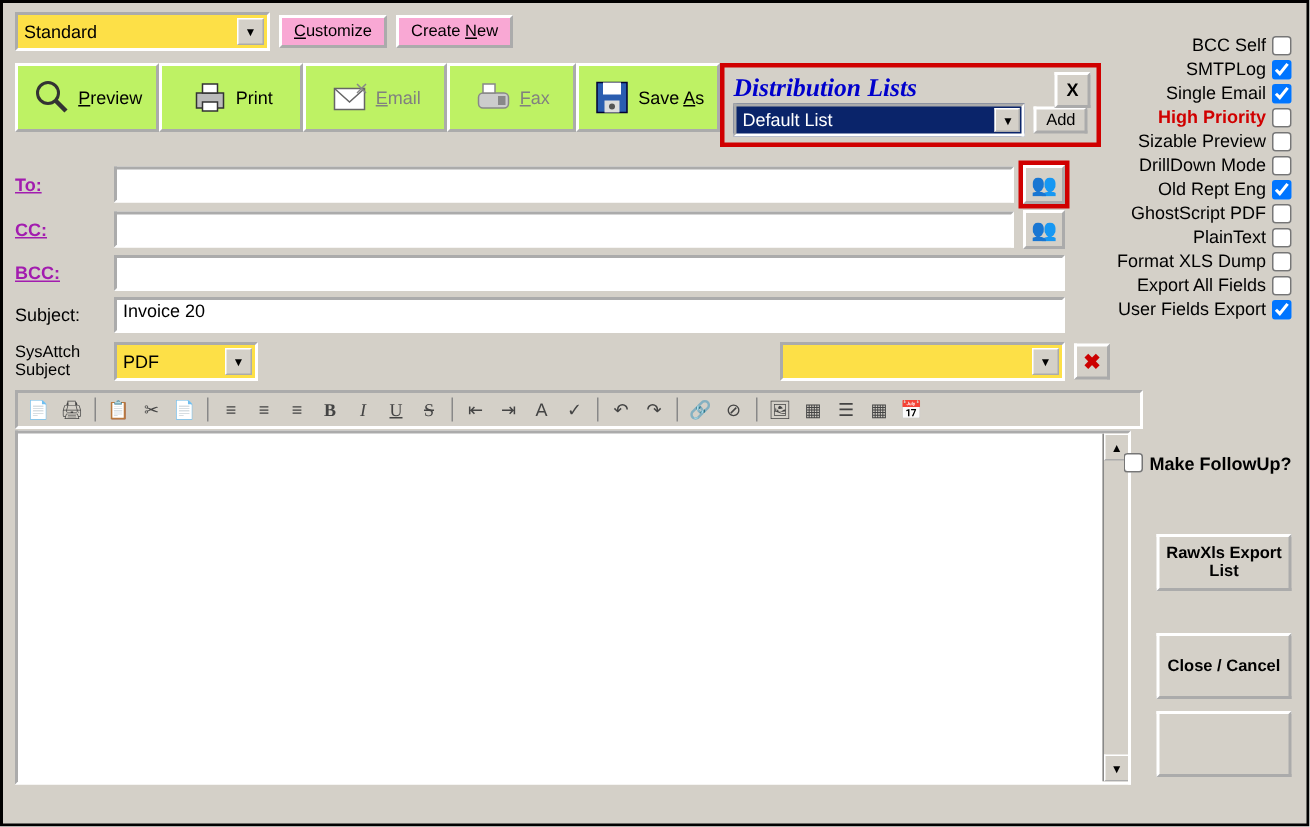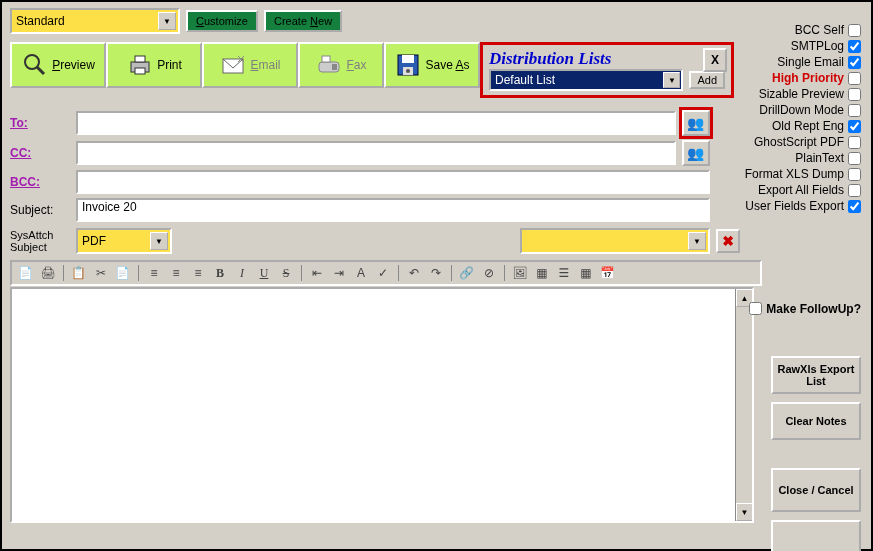--- a/index.html
+++ b/index.html
@@ -4,21 +4,21 @@
 <style>
 html,body{margin:0;padding:0;font-family:Tahoma,Arial,sans-serif;font-size:11px;background:#fff}
 .window{width:873px;height:551px;border:2px solid #000;box-sizing:border-box;background:#d4d0c8;display:flex;flex-direction:column;position:relative}
 .titlebar{height:18px;background:linear-gradient(to right,#0a246a,#3a6ea5);color:#fff;display:flex;align-items:center;padding:0 2px;font-weight:bold}
 .titlebar .icon{width:14px;height:14px;background:#ffcc00;border:1px solid #666;margin-right:4px}
 .titlebar .title{flex:1}
 .titlebar .wbtns{display:flex;gap:2px}
 .titlebar .wbtn{width:16px;height:14px;background:#d4d0c8;border:1px solid #fff;border-right-color:#404040;border-bottom-color:#404040;display:flex;align-items:center;justify-content:center;font-size:10px;font-family:Arial;font-weight:bold;color:#000;line-height:1}
 .content{flex:1;padding:6px 8px 8px 8px;display:flex;flex-direction:column;position:relative}
 .row{display:flex;align-items:center;gap:6px}
-.btn3d{background:#15803d;border:2px outset #fff;padding:3px 8px;font-size:11px;cursor:default}
+.btn3d{background:#f9a8d4;border:2px outset #fff;padding:3px 8px;font-size:11px;cursor:default}
 .btn3d u{text-decoration:underline}
 .dropdown{height:22px;border:2px inset #fff;background:#fde047;display:flex;align-items:center;justify-content:space-between;padding:0 2px 0 4px;font-size:12px}
 .dropdown .arrow{width:16px;height:16px;background:#d4d0c8;border:1px outset #fff;display:flex;align-items:center;justify-content:center;font-size:8px}
 .toolbar{display:flex;margin-top:8px}
 .tbtn{background:#bef264;border:2px outset #fff;height:42px;display:flex;align-items:center;justify-content:center;padding:0 6px;gap:3px;font-size:12px;min-width:80px}
 .tbtn .ic{width:28px;height:28px;display:flex;align-items:center;justify-content:center;font-size:20px}
 .tbtn.disabled{color:#808080}
 .distpanel{border:3px solid #d00000;background:#d4d0c8;padding:4px 6px 6px 6px;width:236px;height:40px;position:relative}
 .distpanel .hd{color:#0000cc;font-weight:bold;font-style:italic;font-size:17px;font-family:"Times New Roman",serif}
 .distpanel .xbtn{position:absolute;top:3px;right:4px;width:20px;height:20px;background:#d4d0c8;border:2px outset #fff;display:flex;align-items:center;justify-content:center;font-weight:bold;font-size:12px}
@@ -269,23 +269,20 @@
     </div>
 
     <div class="rightbtns">
       <div class="chkf">
           <input type="checkbox" style="">
           <span>Make FollowUp?</span>
         </div>
       <div class="rbtn">
           <span>RawXls Export List</span>
         </div>
-      <div class="rbtn">
-          <span>Clear Notes</span>
-        </div>
       <div style="height:20px"></div>
       <div class="rbtn tall">
           <span>Close / Cancel</span>
         </div>
       <div class="rbtn tall"></div>
     </div>
 
   </div>
 </div>
 

